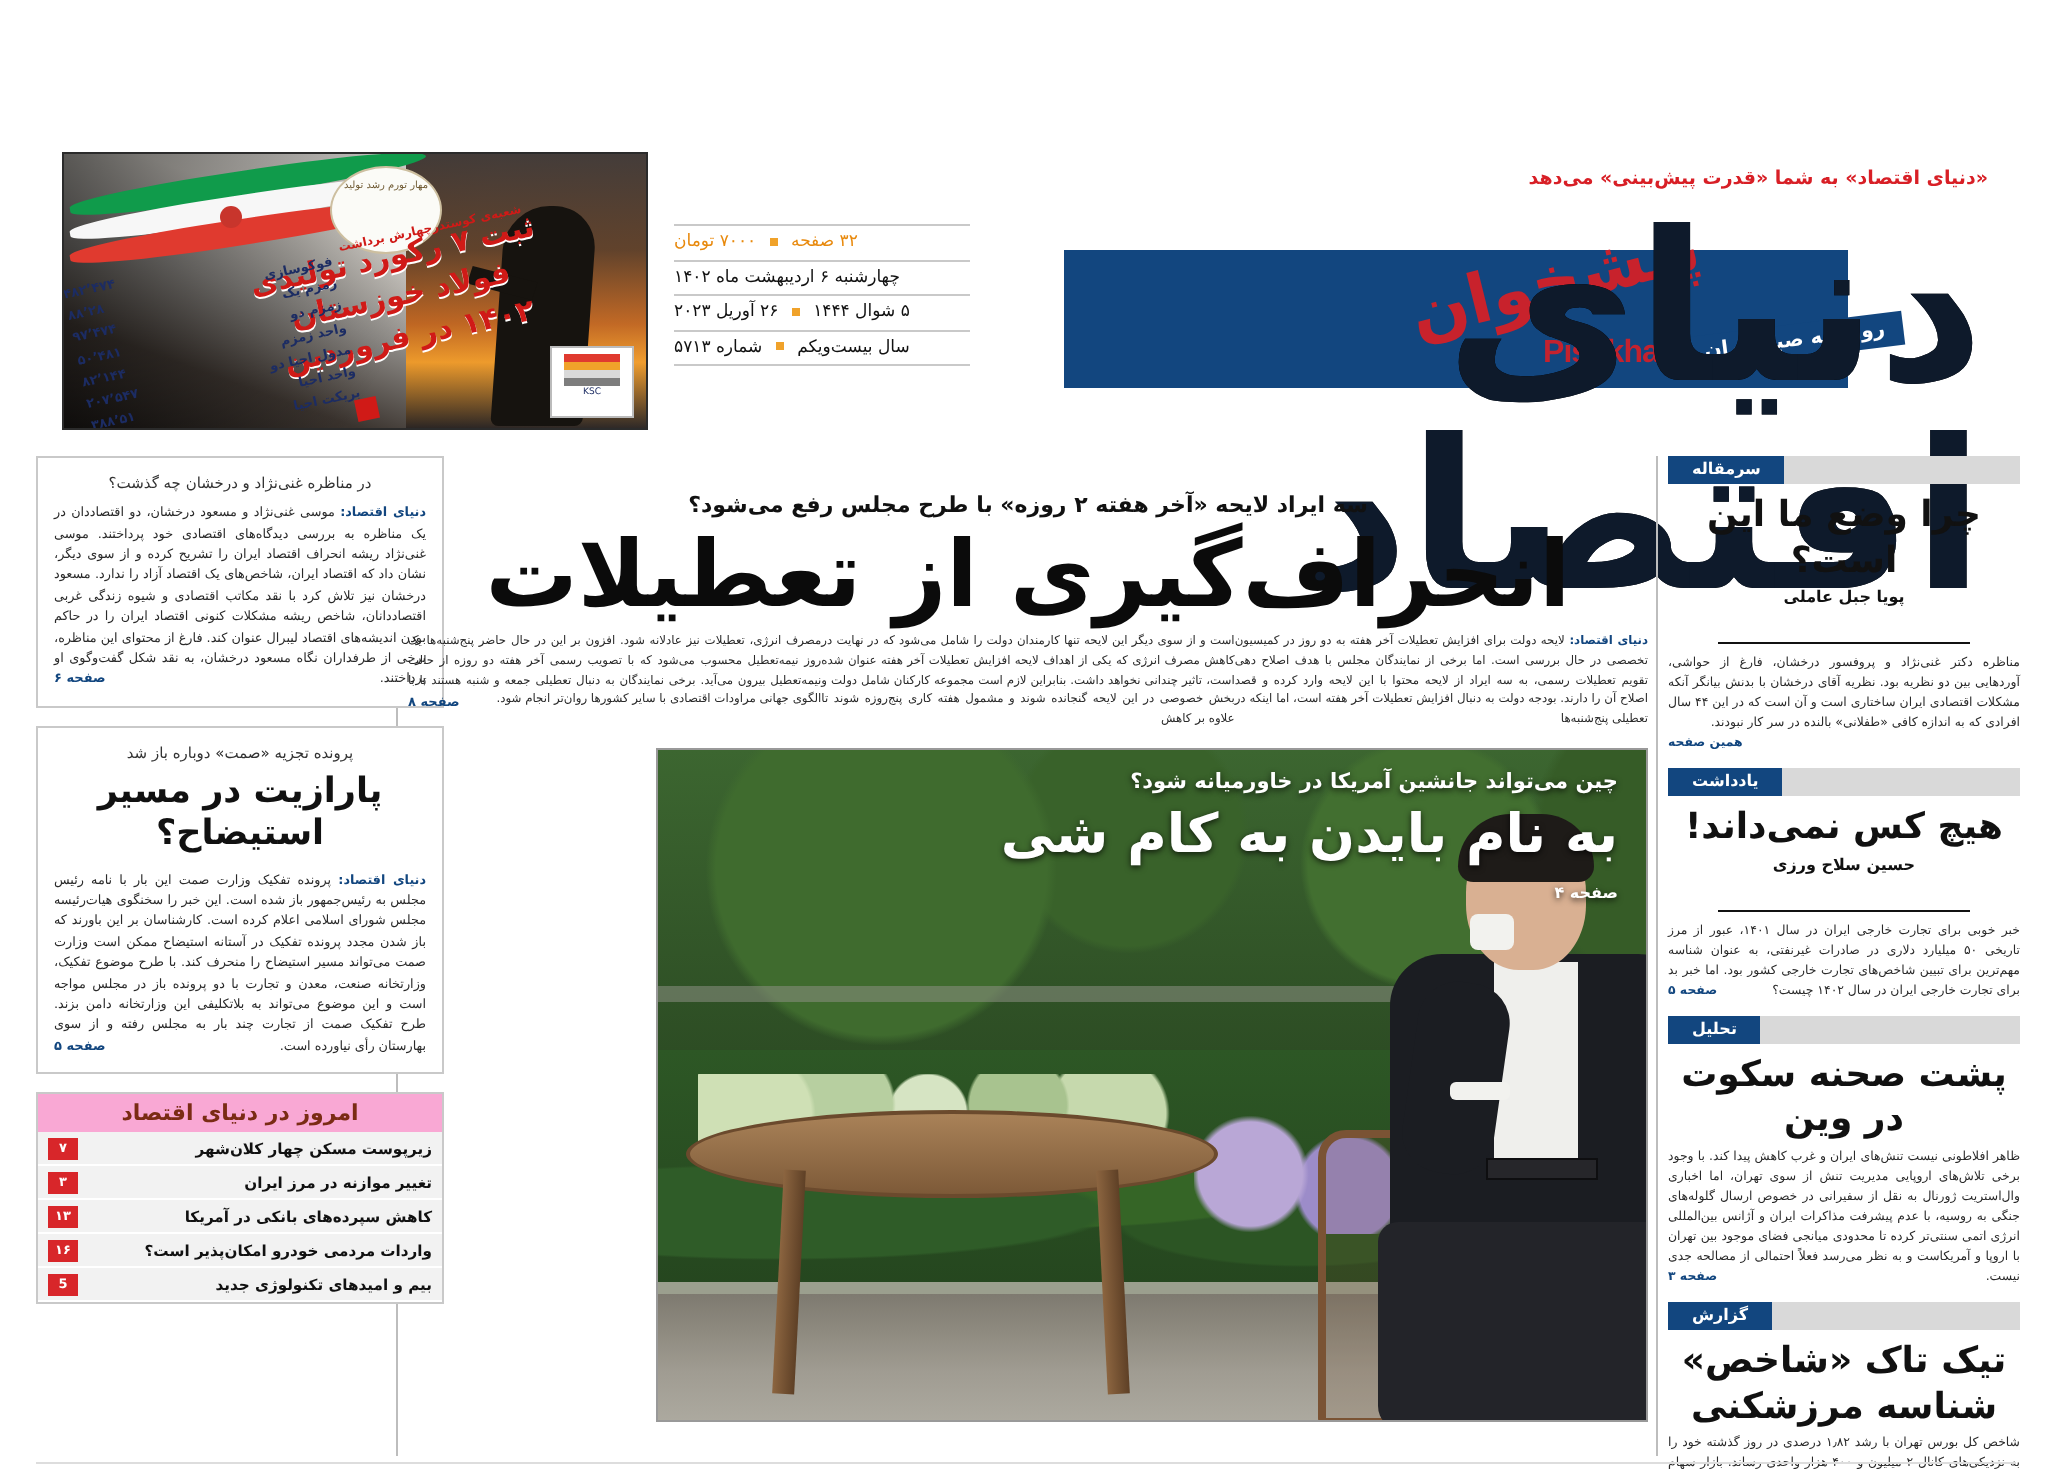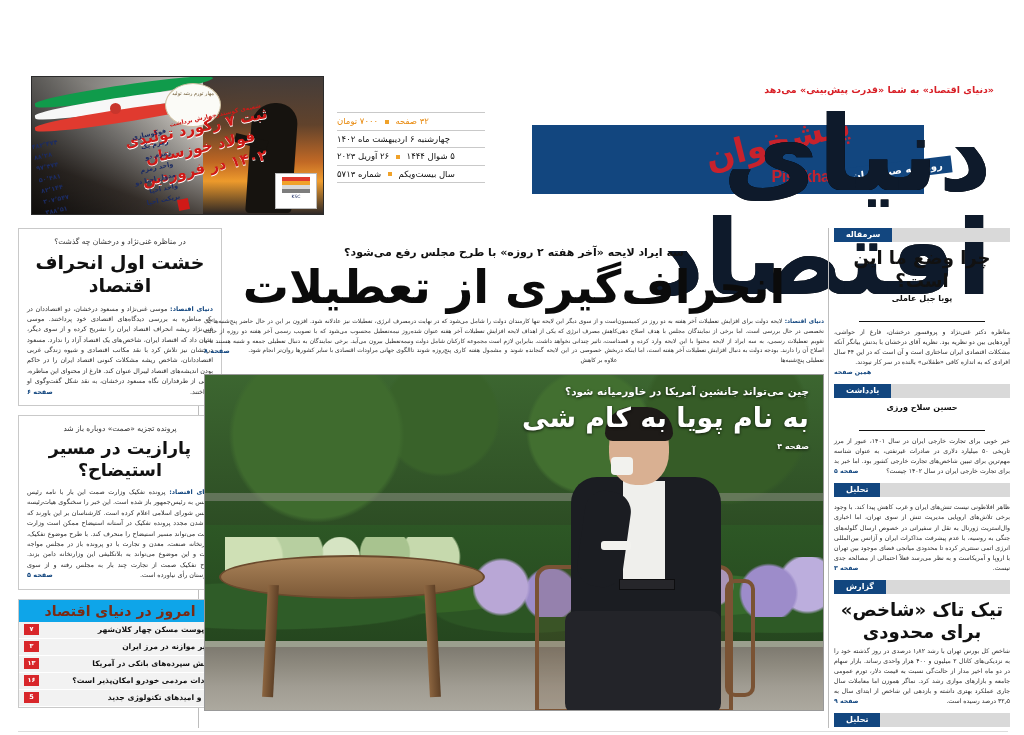--- a/index.html
+++ b/index.html
@@ -84,37 +84,37 @@
   .lead-kicker{font-size:7.5px;text-align:center;color:#333;margin-bottom:4px;line-height:1.5;}
   .lead-title{font-size:19px;font-weight:bold;text-align:center;line-height:1.22;color:#111;
      margin-bottom:6px;}
   .lead-title.sm{font-size:17.5px;}
   .lead-body{font-size:6.4px;line-height:1.62;text-align:justify;color:#2a2a2a;}
   .lead-body b{color:#12467f;}
   .pg-link{color:#12467f;font-weight:bold;font-size:6.5px;}
   .pg-right{float:left;}
 
   .index-box{border:1px solid #c9c9c9;}
-  .index-head{background:#0ea5e9;color:#7a2b14;font-size:14px;font-weight:bold;text-align:center;
+  .index-head{background:#f9a8d4;color:#7a2b14;font-size:11px;font-weight:bold;text-align:center;
      padding:3px 0;}
   .index-row{display:flex;align-items:center;justify-content:flex-start;gap:6px;
      background:#f2f2f2;border-bottom:1px solid #fff;padding:2.5px 5px;}
   .index-row .badge{background:#d8262a;color:#fff;font-size:6.5px;font-weight:bold;
      min-width:11px;height:11px;line-height:11px;text-align:center;padding:0 2px;flex:none;}
   .index-row .txt{font-size:7.6px;color:#111;font-weight:bold;flex:1;text-align:right;}
 
   
   .col-center{position:absolute;left:186px;top:16px;width:620px;height:500px;}
   .main-kicker{font-size:11px;font-weight:bold;text-align:center;color:#111;margin:2px 0 4px;}
   .main-title{font-size:46px;font-weight:bold;text-align:center;line-height:1.05;color:#0b0b0b;
      letter-spacing:-1px;margin-bottom:6px;}
   .main-cols{display:flex;gap:0;margin-bottom:8px;}
   .main-cols .c{flex:1;font-size:5.9px;line-height:1.64;text-align:justify;color:#2a2a2a;}
   .main-cols .c b{color:#12467f;}
-  .photo{position:relative;width:620px;height:337px;overflow:hidden;border:1px solid #999;
+  .photo{position:relative;width:496px;height:337px;overflow:hidden;border:1px solid #999;
      box-sizing:border-box;}
   .ph-sky{position:absolute;inset:0;background:linear-gradient(180deg,#4d5c3d 0%,#39512c 18%,#2f4a25 34%,#24381c 48%,#4a4a42 62%,#6e6a5e 74%,#8d8a7d 100%);}
   .ph-hedge{position:absolute;left:0;top:0;width:620px;height:150px;
      background:radial-gradient(circle at 18% 40%,#3f6b2e 0 16%,transparent 17%),
                 radial-gradient(circle at 38% 28%,#39622a 0 14%,transparent 15%),
                 radial-gradient(circle at 62% 38%,#426f30 0 15%,transparent 16%),
                 radial-gradient(circle at 84% 30%,#365c27 0 15%,transparent 16%),
                 linear-gradient(180deg,#3c6630,#2d4d24);}
   .ph-rail{position:absolute;left:0;top:118px;width:620px;height:8px;background:#8c9083;opacity:.55;}
   .ph-fern{position:absolute;left:0;top:150px;width:620px;height:135px;
@@ -268,21 +268,20 @@
   </div>
 
   <div class="content">
     <div class="rule-v" style="left:180px"></div>
     <div class="rule-v" style="left:810px"></div>
 
     <div class="col-left">
 
       <div class="lead-box">
         <div class="lead-kicker">در مناظره غنی‌نژاد و درخشان چه گذشت؟</div>
-        <div class="lead-title">خشت اول انحراف اقتصاد</div>
         <div class="lead-body">
           <b>دنیای اقتصاد:</b>
           <span>موسی غنی‌نژاد و مسعود درخشان، دو اقتصاددان در یک مناظره به بررسی دیدگاه‌های اقتصادی خود پرداختند. موسی غنی‌نژاد ریشه انحراف اقتصاد ایران را تشریح کرده و از سوی دیگر، نشان داد که اقتصاد ایران، شاخص‌های یک اقتصاد آزاد را ندارد. مسعود درخشان نیز تلاش کرد با نقد مکاتب اقتصادی و شیوه زندگی غربی اقتصاددانان، شاخص ریشه مشکلات کنونی اقتصاد ایران را در حاکم بودن اندیشه‌های اقتصاد لیبرال عنوان کند. فارغ از محتوای این مناظره، برخی از طرفداران نگاه مسعود درخشان، به نقد شکل گفت‌وگوی او پرداختند.</span>
           <span class="pg-link pg-right">صفحه ۶</span>
           <div class="clear"></div>
         </div>
       </div>
 
       <div class="lead-box">
         <div class="lead-kicker">پرونده تجزیه «صمت» دوباره باز شد</div>
@@ -352,57 +351,59 @@
           <div class="ph-belt"></div>
           <div class="ph-legs"></div>
           <div class="ph-arm"></div>
           <div class="ph-head"></div>
           <div class="ph-hair"></div>
           <div class="ph-cup"></div>
           <div class="ph-saucer"></div>
         </div>
         <div class="photo-overlay">
           <div class="po-kicker">چین می‌تواند جانشین آمریکا در خاورمیانه شود؟</div>
-          <div class="po-title">به نام پویا به کام شی</div>
+          <div class="po-title">به نام بایدن به کام شی</div>
           <div class="po-page">صفحه ۴</div>
         </div>
       </div>
     </div>
 
     <div class="col-right" id="right-col">
         <div class="sec">
           <div class="sec-label">
             <div class="gray"></div>
             <div class="tag">سرمقاله</div>
           </div>
           <div class="sec-title">چرا وضع ما این است؟</div>
           <div class="sec-author">پویا جبل عاملی</div>
           <div class="sec-body"><span>مناظره دکتر غنی‌نژاد و پروفسور درخشان، فارغ از حواشی، آوردهایی بین دو نظریه بود. نظریه آقای درخشان با بدنش بیانگر آنکه مشکلات اقتصادی ایران ساختاری است و آن است که در این ۴۴ سال افرادی که به اندازه کافی «طفلانی» بالنده در سر کار نبودند. </span><span class="pg">همین صفحه</span><div class="clear"></div></div>
         </div>
         <div class="sec">
           <div class="sec-label">
             <div class="gray"></div>
             <div class="tag">یادداشت</div>
           </div>
+          <div class="sec-title">هیچ کس نمی‌داند!</div>
           <div class="sec-author">حسین سلاح ورزی</div>
           <div class="sec-body"><span>خبر خوبی برای تجارت خارجی ایران در سال ۱۴۰۱، عبور از مرز تاریخی ۵۰ میلیارد دلاری در صادرات غیرنفتی، به عنوان شناسه مهم‌ترین برای تبیین شاخص‌های تجارت خارجی کشور بود. اما خبر بد برای تجارت خارجی ایران در سال ۱۴۰۲ چیست؟ </span><span class="pg">صفحه ۵</span><div class="clear"></div></div>
         </div>
         <div class="sec">
           <div class="sec-label">
             <div class="gray"></div>
             <div class="tag">تحلیل</div>
           </div>
+          <div class="sec-title">پشت صحنه سکوت در وین</div>
           <div class="sec-body"><span>ظاهر افلاطونی نیست تنش‌های ایران و غرب کاهش پیدا کند. با وجود برخی تلاش‌های اروپایی مدیریت تنش از سوی تهران، اما اخباری وال‌استریت ژورنال به نقل از سفیرانی در خصوص ارسال گلوله‌های جنگی به روسیه، با عدم پیشرفت مذاکرات ایران و آژانس بین‌المللی انرژی اتمی سنتی‌تر کرده تا محدودی میانجی فضای موجود بین تهران با اروپا و آمریکاست و به نظر می‌رسد فعلاً احتمالی از مصالحه جدی نیست. </span><span class="pg">صفحه ۳</span><div class="clear"></div></div>
         </div>
         <div class="sec">
           <div class="sec-label">
             <div class="gray"></div>
             <div class="tag">گزارش</div>
           </div>
-          <div class="sec-title">تیک تاک «شاخص» برای محدودی</div>
+          <div class="sec-title">تیک تاک «شاخص» شناسه مرزشکنی</div>
           <div class="sec-body"><span>شاخص کل بورس تهران با رشد ۱٫۸۲ درصدی در روز گذشته خود را به نزدیکی‌های کانال ۲ میلیون و ۴۰۰ هزار واحدی رساند. بازار سهام در دو ماه اخیر مدار از حالت‌گی نسبت به قیمت دلار، تورم عمومی جامعه و بازارهای موازی رشد کرد. نماگر هموزن اما معاملات سال جاری عملکرد بهتری داشته و بازدهی این شاخص از ابتدای سال به ۳۲٫۵ درصد رسیده است. </span><span class="pg">صفحه ۹</span><div class="clear"></div></div>
         </div>
         <div class="sec">
           <div class="sec-label">
             <div class="gray"></div>
             <div class="tag">تحلیل</div>
           </div>
           <div class="sec-title">رقیب چابک ابرشرکت‌ها</div>
         </div>
       </div>

